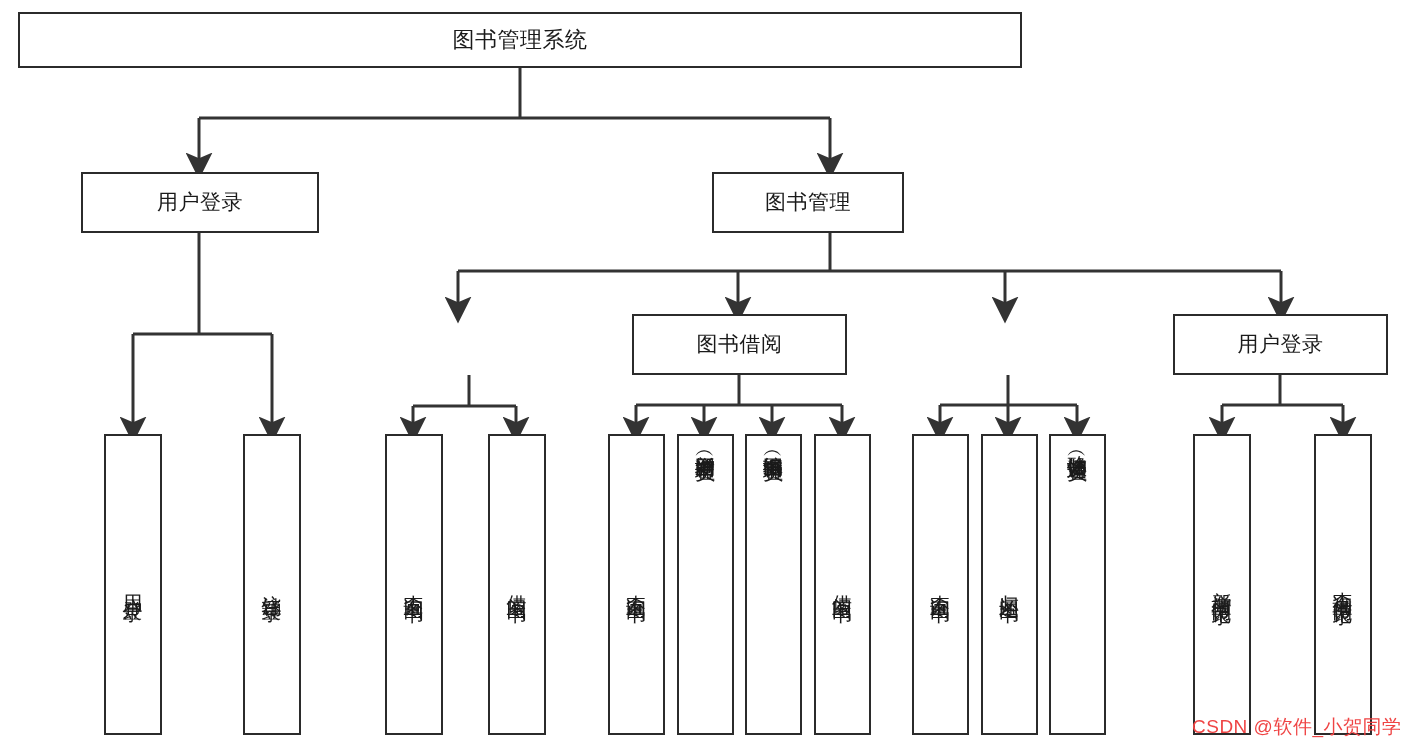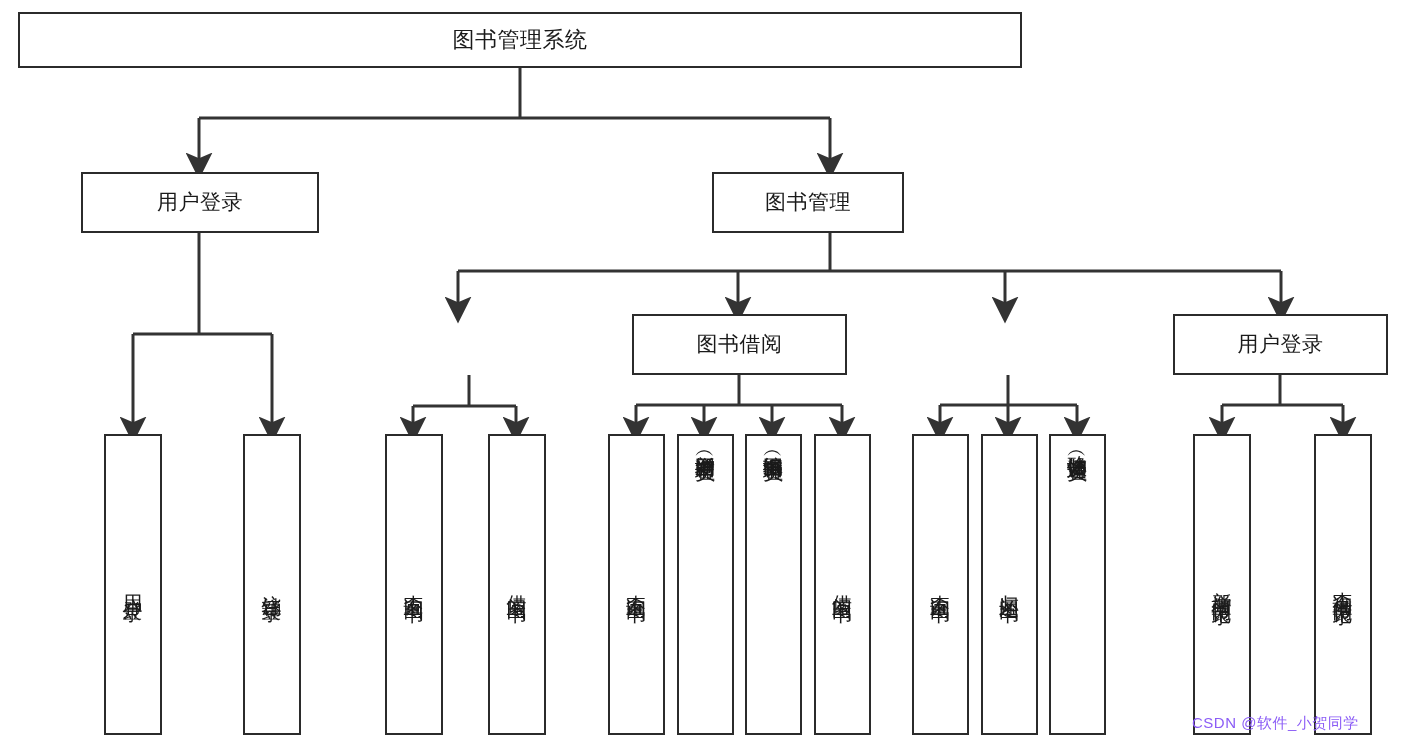--- a/index.html
+++ b/index.html
@@ -66,22 +66,22 @@
   }
   .node.leaf.tall-text .node-label {
     letter-spacing: 1px;
   }
   .node.leaf.centered {
     align-items: center;
     padding-top: 0;
   }
   .watermark {
     position: absolute;
-    font-size: 15px;
-    color: #8b5cf6;
+    font-size: 19px;
+    color: #ef4444;
     letter-spacing: 0.5px;
     white-space: nowrap;
   }
 </style>
 </head>
 <body>
 
 <div id="canvas">
 
   <svg id="edges" viewBox="0 0 1405 747" xmlns="http://www.w3.org/2000/svg">

